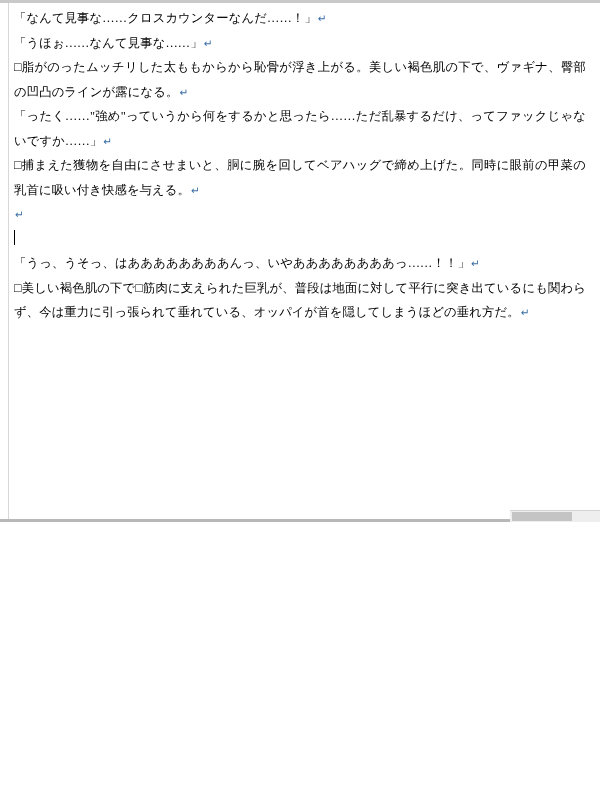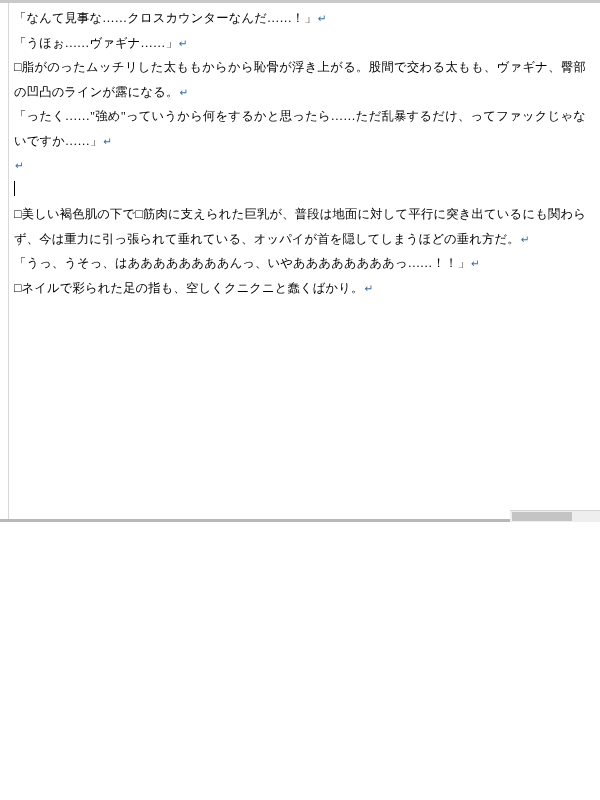--- a/index.html
+++ b/index.html
@@ -119,38 +119,38 @@
 <div class="page">
 
   <div class="doc-area">
     <div class="doc-top-rule"></div>
     <div class="left-margin-rule"></div>
 
     <div class="text-body">
       <p class="para"><span>「なんて見事な……クロスカウンターなんだ……！」</span><span class="pilcrow">↵</span></p>
 
 
-      <p class="para"><span>「うほぉ……ヴァギナ……」</span><span class="pilcrow">↵</span></p>
+      <p class="para"><span>「うほぉ……なんて見事な……」</span><span class="pilcrow">↵</span></p>
 
-      <p class="para"><span>□脂がのったムッチリした太ももからから恥骨が浮き上がる。股間で交わる太もも、ヴァギナ、臀部の凹凸のラインが露になる。</span><span class="pilcrow">↵</span></p>
+      <p class="para"><span>□脂がのったムッチリした太ももからから恥骨が浮き上がる。美しい褐色肌の下で、ヴァギナ、臀部の凹凸のラインが露になる。</span><span class="pilcrow">↵</span></p>
 
       <p class="para"><span>「ったく……"強め"っていうから何をするかと思ったら……ただ乱暴するだけ、ってファックじゃないですか……」</span><span class="pilcrow">↵</span></p>
 
+      <p class="para"><span>□捕まえた獲物を自由にさせまいと、胴に腕を回してベアハッグで締め上げた。同時に眼前の甲菜の乳首に吸い付き快感を与える。</span><span class="pilcrow">↵</span></p>
 
       <p class="para"><span></span><span class="pilcrow">↵</span></p>
 
 
       <p class="para"><span class="caret"></span><span></span></p>
 
+      <p class="para"><span>「うっ、うそっ、はああああああああんっ、いやああああああああっ……！！」</span><span class="pilcrow">↵</span></p>
+
       <p class="para"><span>□美しい褐色肌の下で□筋肉に支えられた巨乳が、普段は地面に対して平行に突き出ているにも関わらず、今は重力に引っ張られて垂れている、オッパイが首を隠してしまうほどの垂れ方だ。</span><span class="pilcrow">↵</span></p>
 
-      <p class="para"><span>「うっ、うそっ、はああああああああんっ、いやああああああああっ……！！」</span><span class="pilcrow">↵</span></p>
 
-
-      <p class="para"><span>□ネイルで彩られた足の指も、空しくクニクニと蠢くばかり。</span><span class="pilcrow">↵</span></p>
     </div>
 
     <div class="doc-bottom-rule"></div>
     <div class="scrollbar-track"></div>
     <div class="scrollbar-thumb"></div>
   </div>
 
   <div class="blank-below"></div>
 </div>
 

